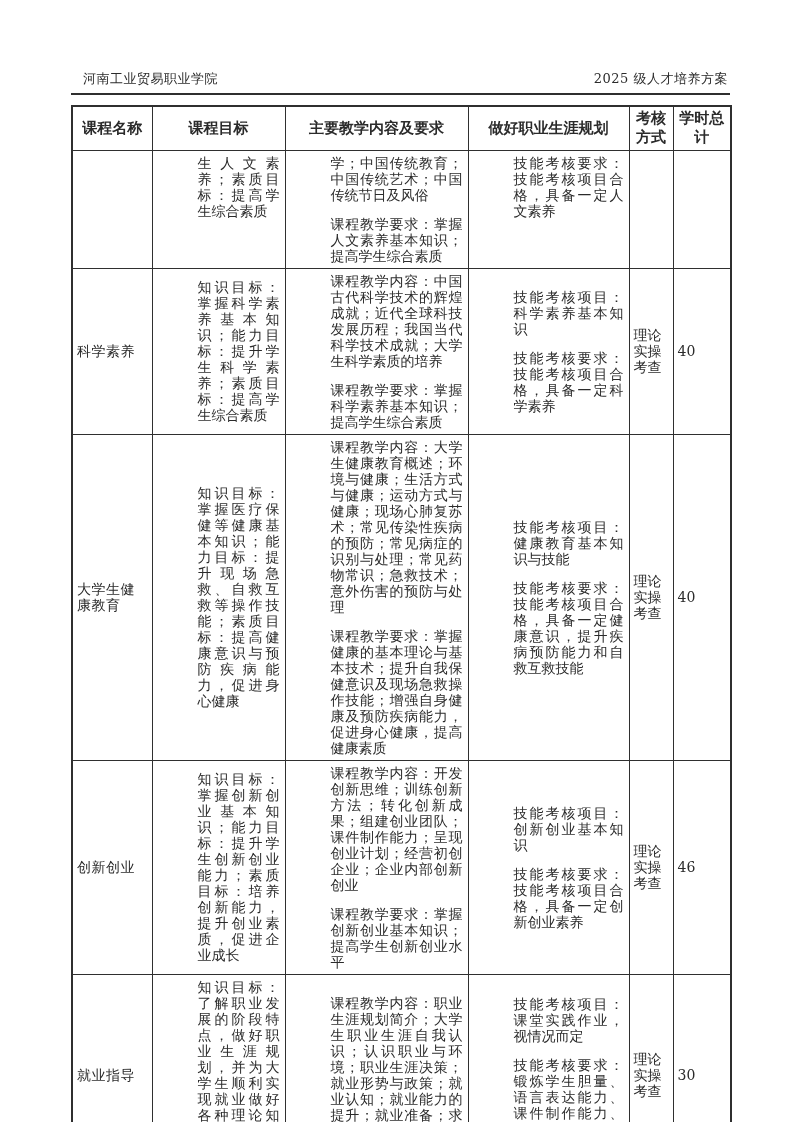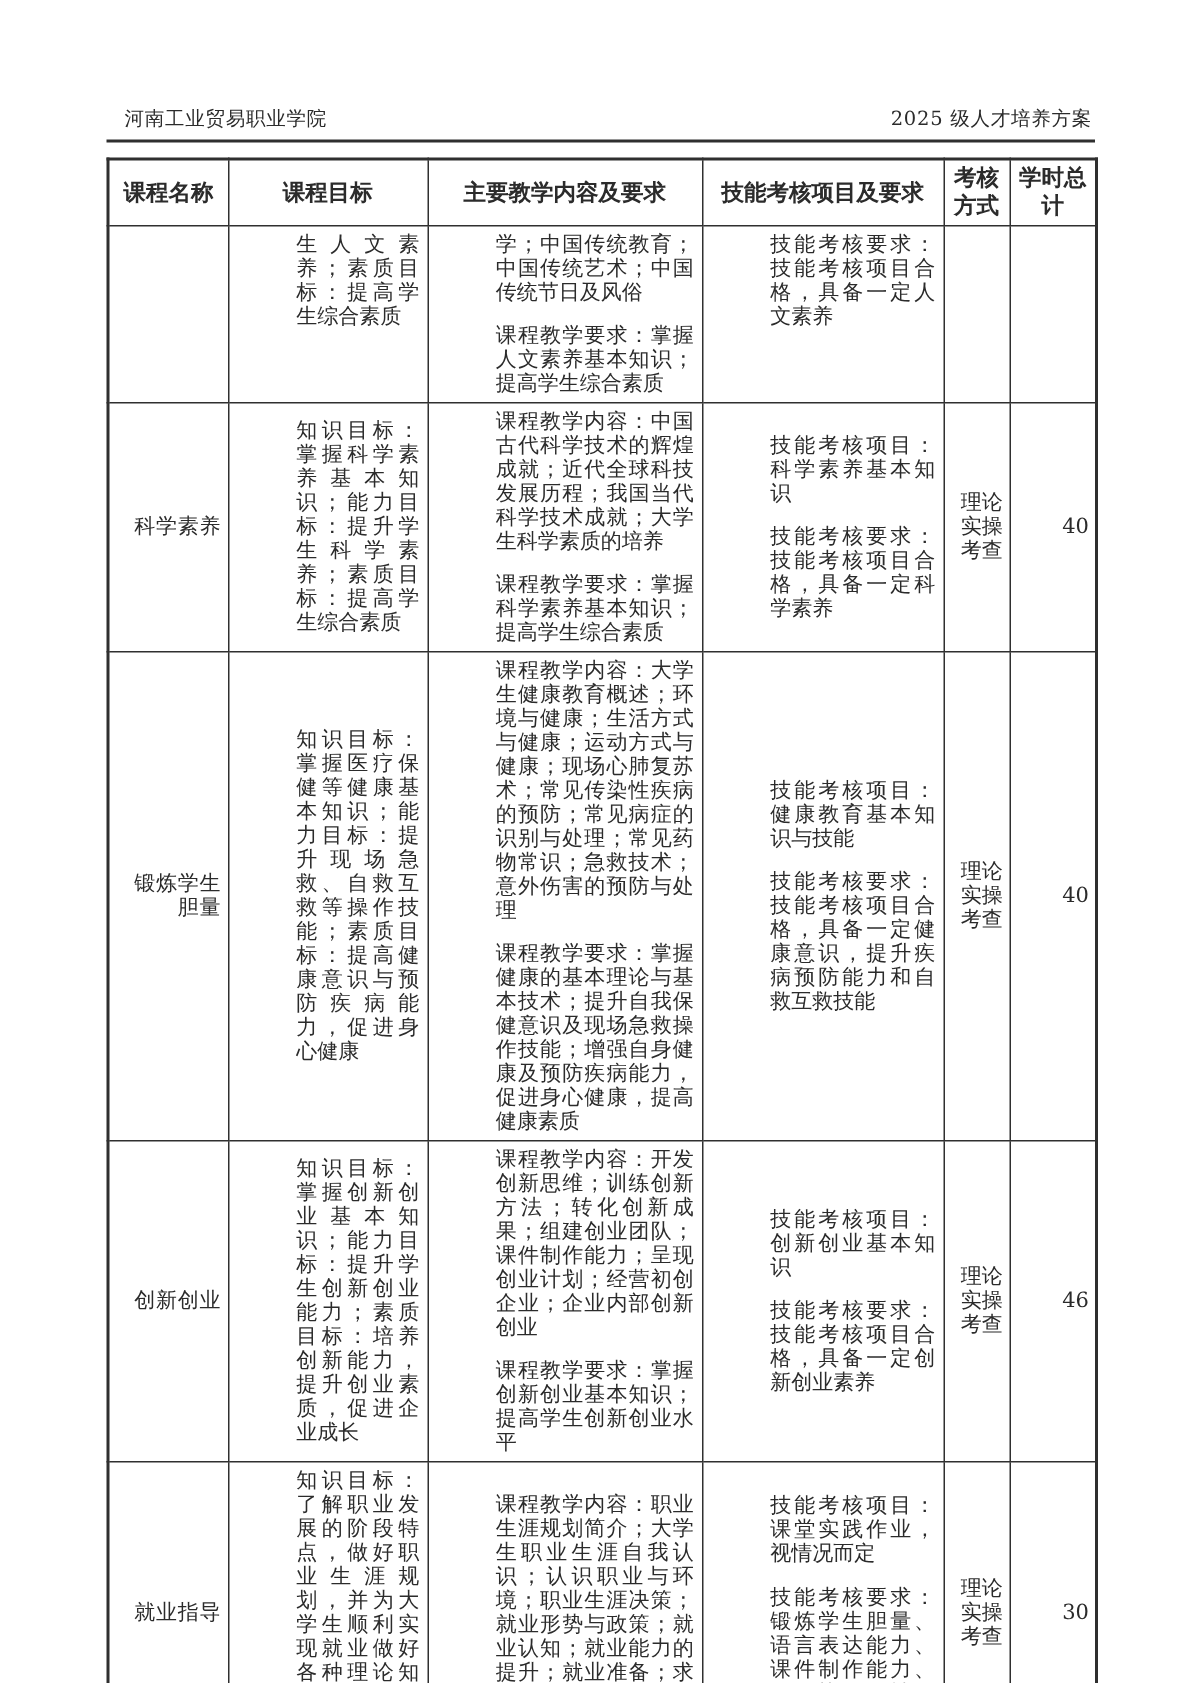--- a/index.html
+++ b/index.html
@@ -58,21 +58,21 @@
   .course-table td p {
     margin: 0;
     text-align: justify;
   }
   .course-table td p + p { margin-top: 13px; }
   td.name-cell, td.method-cell, td.hours-cell {
     text-align: center;
     padding: 2px 4px;
   }
   td.name-cell { letter-spacing: 0.5px; }
-  td.name-cell p, td.method-cell p, td.hours-cell p { text-align: right; }
+  td.name-cell p, td.method-cell p, td.hours-cell p { text-align: left; }
   td.top-cell { vertical-align: top; }
   tr.r0 { height: 117px; }
   tr.r1 { height: 163px; }
   tr.r2 { height: 275px; }
   tr.r3 { height: 175px; }
   tr.r4 { height: 152px; }
 
   .page-footer {
     margin-top: 15px;
     text-align: right;
@@ -100,21 +100,21 @@
         <col style="width:183px">
       <col style="width:161px">
         <col style="width:44px">
         <col style="width:58px">
     </colgroup>
     <thead>
       <tr>
         <th>课程名称</th>
         <th>课程目标</th>
         <th>主要教学内容及要求</th>
-        <th>技能考核项目及要求</th>
+        <th>做好职业生涯规划</th>
         <th>考核方式</th>
         <th>学时总计</th>
       </tr>
     </thead>
     <tbody>
 
       <tr class="r0">
         <td class="name-cell">
             <p></p>
           </td>
@@ -154,21 +154,21 @@
         <td class="method-cell">
             <p>理论实操考查</p>
           </td>
         <td class="hours-cell">
             <p>40</p>
           </td>
       </tr>
 
       <tr class="r2">
         <td class="name-cell">
-            <p>锻炼学生胆量</p>
+            <p>大学生健康教育</p>
           </td>
         <td>
           <p>知识目标：掌握医疗保健等健康基本知识；能力目标：提升现场急救、自救互救等操作技能；素质目标：提高健康意识与预防疾病能力，促进身心健康</p>
         </td>
         <td>
           <p>课程教学内容：大学生健康教育概述；环境与健康；生活方式与健康；运动方式与健康；现场心肺复苏术；常见传染性疾病的预防；常见病症的识别与处理；常见药物常识；急救技术；意外伤害的预防与处理</p>
           <p>课程教学要求：掌握健康的基本理论与基本技术；提升自我保健意识及现场急救操作技能；增强自身健康及预防疾病能力，促进身心健康，提高健康素质</p>
         </td>
         <td>
           <p>技能考核项目：健康教育基本知识与技能</p>

